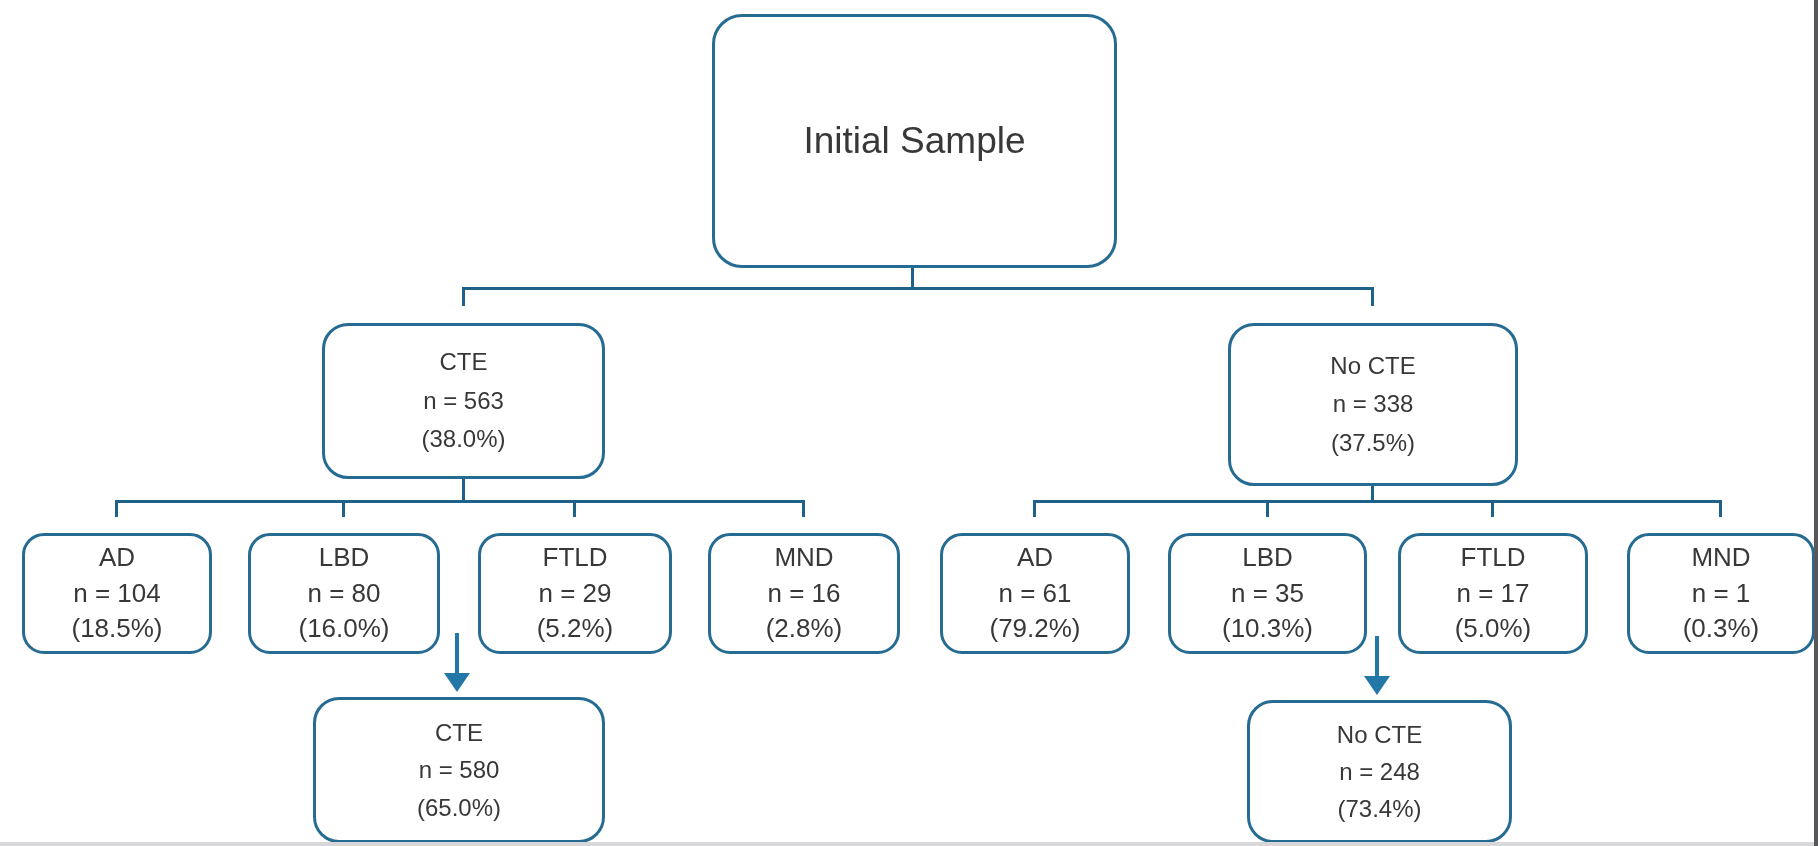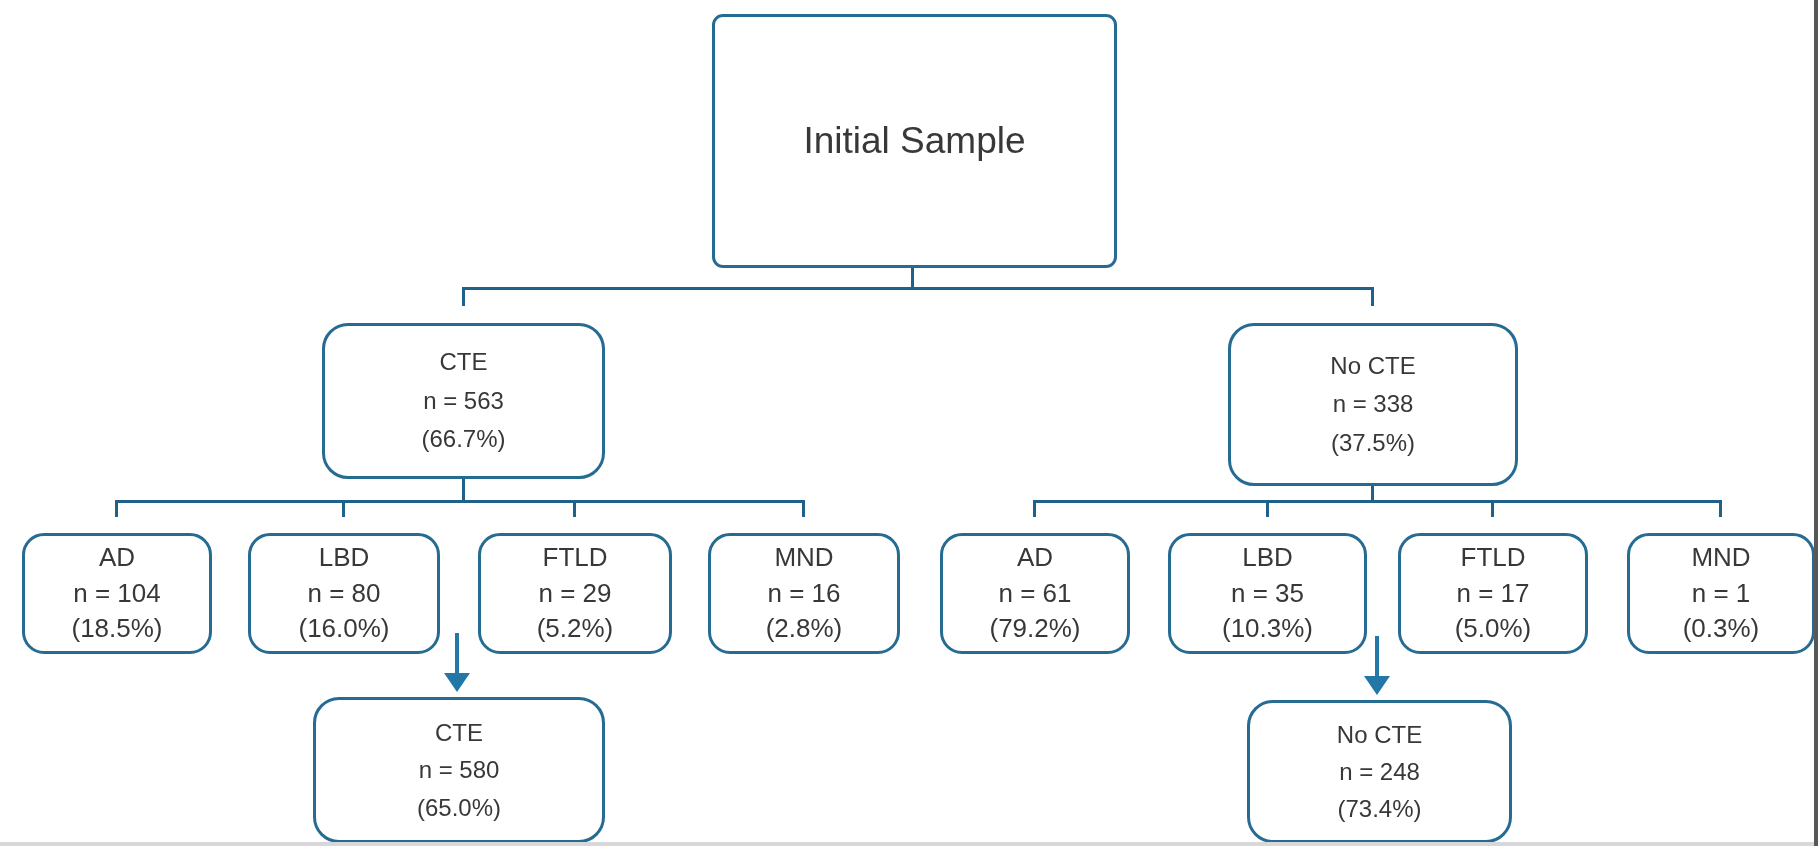--- a/index.html
+++ b/index.html
@@ -56,28 +56,28 @@
   <div class="line" style="left:1033px;top:500px;width:3px;height:17px;"></div>
   <div class="line" style="left:1266px;top:500px;width:3px;height:17px;"></div>
   <div class="line" style="left:1491px;top:500px;width:3px;height:17px;"></div>
   <div class="line" style="left:1719px;top:500px;width:3px;height:17px;"></div>
 
   <div class="arrow-shaft" style="left:455px;top:633px;width:4px;height:42px;"></div>
   <div class="arrow-head" style="left:444px;top:673px;"></div>
   <div class="arrow-shaft" style="left:1375px;top:636px;width:4px;height:42px;"></div>
   <div class="arrow-head" style="left:1364px;top:676px;"></div>
 
-  <div class="box fz-xl" style="left:712px;top:14px;width:405px;height:254px;border-radius:11px;">
+  <div class="box fz-xl" style="left:712px;top:14px;width:405px;height:254px;border-radius:30px;">
     <div class="l">Initial Sample</div>
   </div>
 
   <div class="box fz-lg" style="left:322px;top:323px;width:283px;height:156px;border-radius:26px;">
     <div class="l">CTE</div>
     <div class="l">n = 563</div>
-    <div class="l">(66.7%)</div>
+    <div class="l">(38.0%)</div>
   </div>
   <div class="box fz-lg" style="left:1228px;top:323px;width:290px;height:163px;border-radius:26px;">
     <div class="l">No CTE</div>
     <div class="l">n = 338</div>
     <div class="l">(37.5%)</div>
   </div>
 
   <div class="box fz-md" style="left:22px;top:533px;width:190px;height:121px;border-radius:22px;">
     <div class="l">AD</div>
     <div class="l">n = 104</div>

